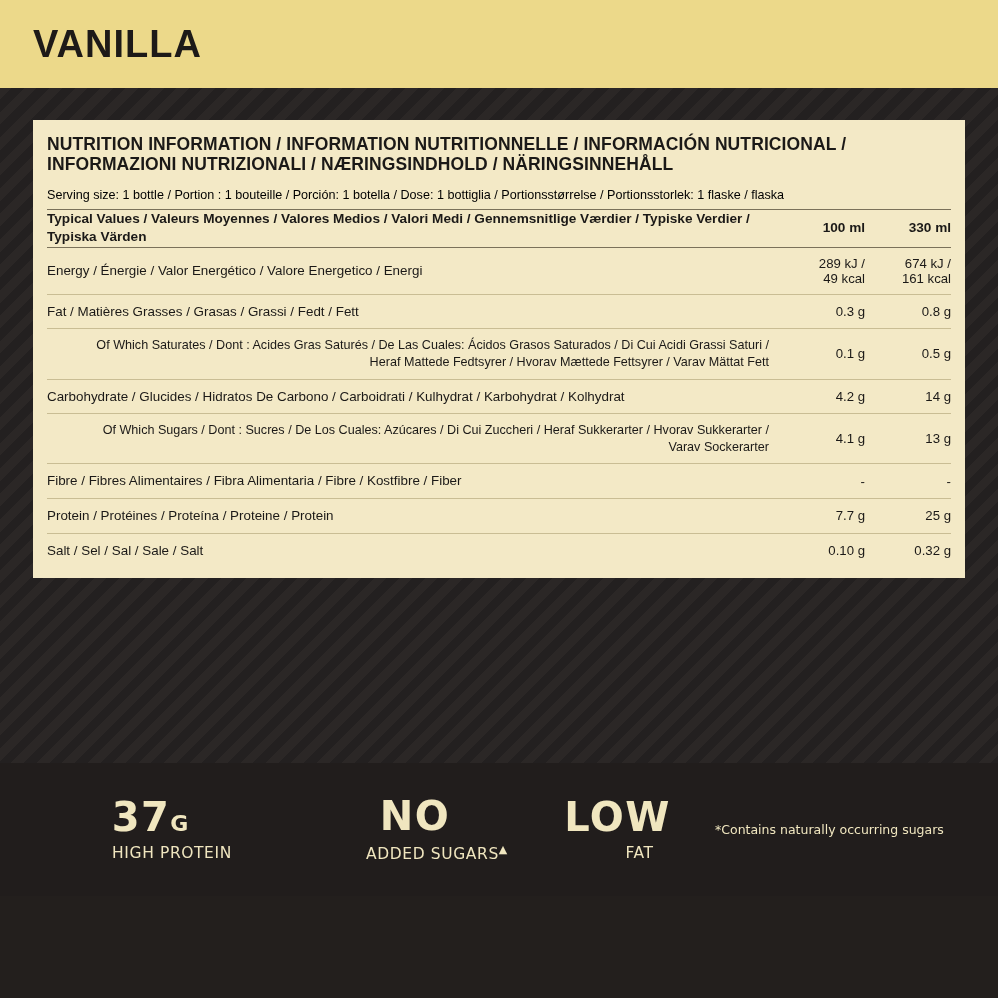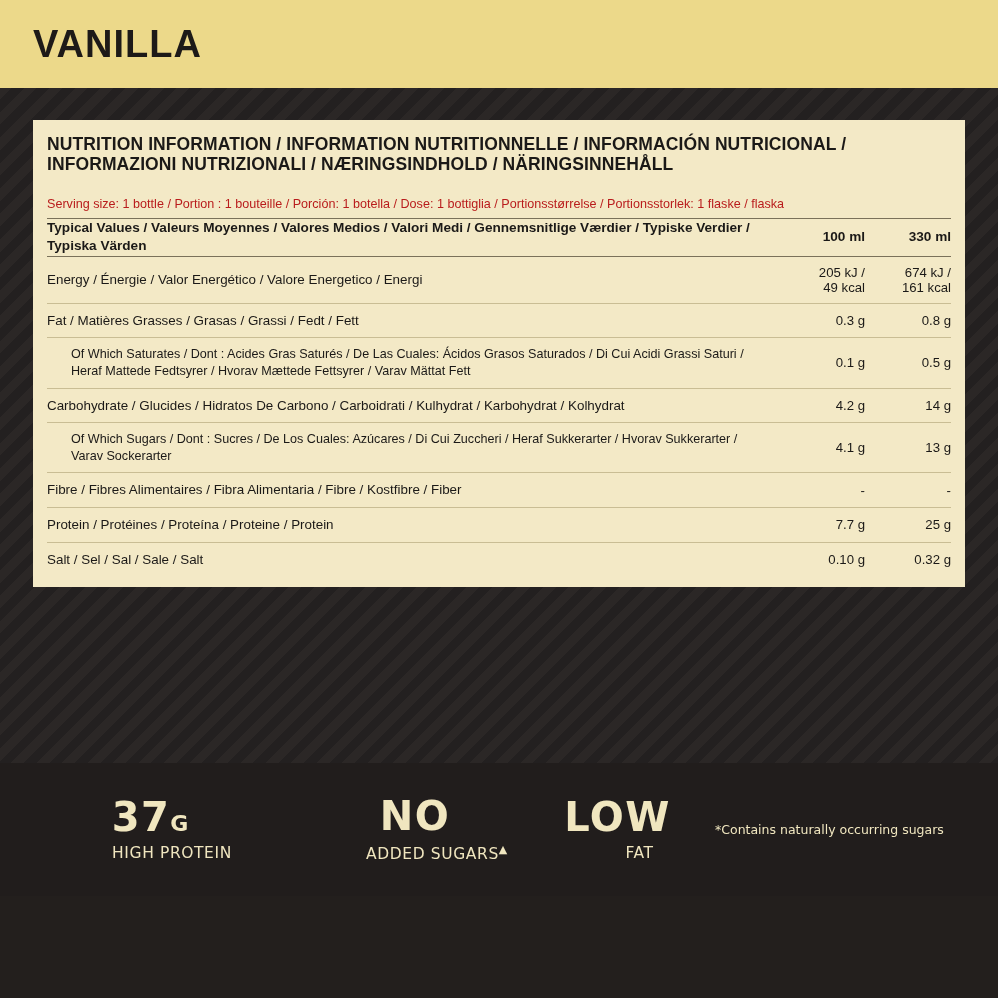--- a/index.html
+++ b/index.html
@@ -59,22 +59,22 @@
   }
   .panel-heading {
     font-size: 17.5px;
     font-weight: bold;
     line-height: 1.17;
     color: #1b1917;
     letter-spacing: 0.1px;
   }
   .serving-size {
     font-size: 12.6px;
-    color: #b91c1c;
-    margin-top: 22px;
+    color: #000000;
+    margin-top: 13px;
     padding-bottom: 7px;
   }
 
   table.nutri {
     width: 100%;
     border-collapse: collapse;
     color: #1b1917;
   }
   table.nutri td, table.nutri th {
     padding: 0;
@@ -100,20 +100,21 @@
     white-space: nowrap;
   }
   .name-cell {
     font-size: 13.4px;
     line-height: 1.32;
     padding: 8px 10px 8px 0 !important;
   }
   .name-cell.indent {
     padding-left: 24px !important;
     font-size: 12.6px;
+    text-align: right;
   }
   .val-cell {
     text-align: right;
     font-size: 13.2px;
     white-space: nowrap;
     padding: 8px 0 8px 0 !important;
     width: 86px;
   }
   .val-cell.c2 { width: 86px; }
   .val-cell .line2 { display: block; }
@@ -184,21 +185,21 @@
       <tbody>
         <tr class="hdr-row">
           <td>Typical Values / Valeurs Moyennes / Valores Medios / Valori Medi / Gennemsnitlige Værdier / Typiske Verdier / Typiska Värden</td>
           <td class="hdr-col">100 ml</td>
           <td class="hdr-col">330 ml</td>
         </tr>
 
         <tr>
           <td class="name-cell">Energy / Énergie / Valor Energético / Valore Energetico / Energi</td>
           <td class="val-cell">
-            <span class="line2">205 kJ /</span>
+            <span class="line2">289 kJ /</span>
             <span class="line2">49 kcal</span>
           </td>
           <td class="val-cell c2">
             <span class="line2">674 kJ /</span>
             <span class="line2">161 kcal</span>
           </td>
         </tr>
 
         <tr class="rowline">
           <td class="name-cell">Fat / Matières Grasses / Grasas / Grassi / Fedt / Fett</td>

